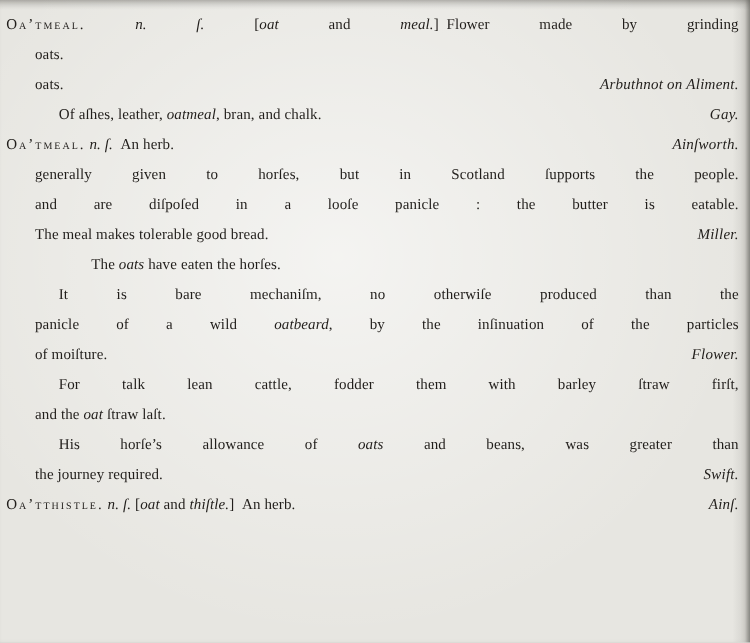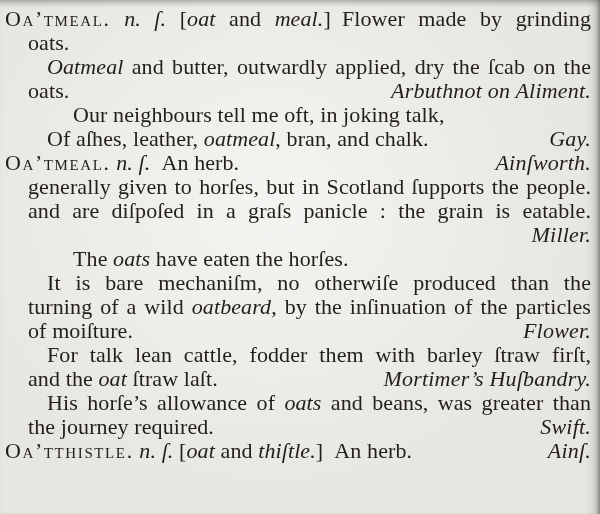--- a/index.html
+++ b/index.html
@@ -10,21 +10,21 @@
     overflow: hidden;
     background: #d9d8d4;
   }
   .page {
     position: relative;
     width: 600px;
     height: 514px;
     box-sizing: border-box;
     padding: 7px 6px 0 5px;
     font-family: "Liberation Serif", "DejaVu Serif", serif;
-    font-size: 22px;
+    font-size: 12px;
     line-height: 24px;
     background:
       radial-gradient(ellipse at 45% 40%, rgba(255,255,255,0.55), rgba(255,255,255,0) 70%),
       linear-gradient(to left, rgba(70,70,66,0.40) 0px, rgba(70,70,66,0.12) 4px, rgba(70,70,66,0) 14px),
       linear-gradient(to bottom, rgba(70,70,66,0.18) 0px, rgba(70,70,66,0) 8px),
       #e7e6e1;
     box-shadow: inset -3px 2px 6px -2px rgba(60,58,52,0.45);
     text-rendering: optimizeLegibility;
   }
   .line {
@@ -56,30 +56,28 @@
     font-style: italic;
     letter-spacing: 0.2px;
   }
 </style>
 </head>
 <body>
 
 <div class="page" style="color: rgb(33, 30, 27);">
     <div class="line indent-head justify"><span class="seg headword">Oa’tmeal.</span><span class="seg plain"> </span><span class="seg italic">n. ſ.</span><span class="seg plain"> [</span><span class="seg italic">oat</span><span class="seg plain"> and </span><span class="seg italic">meal.</span><span class="seg plain">] Flower made by grinding</span></div>
     <div class="line indent-cont"><span class="seg plain">oats.</span></div>
-    <div class="line indent-para justify"><span class="seg italic">Oatmeal</span><span class="seg plain"> and butter, outwardly applied, dry the ſcab on the</span></div>
     <div class="line indent-cont"><span class="source">Arbuthnot on Aliment.</span><span class="seg plain">oats.</span></div>
-    <div class="line indent-verse"><span class="seg plain">Our neighbours tell me oft, in joking talk,</span></div>
     <div class="line indent-para"><span class="source">Gay.</span><span class="seg plain">Of aſhes, leather, </span><span class="seg italic">oatmeal</span><span class="seg plain">, bran, and chalk.</span></div>
     <div class="line indent-head"><span class="source">Ainſworth.</span><span class="seg headword">Oa’tmeal.</span><span class="seg plain"> </span><span class="seg italic">n. ſ.</span><span class="seg plain"> An herb.</span></div>
     <div class="line indent-cont justify"><span class="seg plain">generally given to horſes, but in Scotland ſupports the people.</span></div>
-    <div class="line indent-cont justify"><span class="seg plain">and are diſpoſed in a graſs panicle : the grain is eatable.</span></div>
-    <div class="line indent-cont"><span class="source">Miller.</span></div>
+    <div class="line indent-cont justify"><span class="seg plain">and are diſpoſed in a looſe panicle : the butter is eatable.</span></div>
+    <div class="line indent-cont"><span class="source">Miller.</span><span class="seg plain">The meal makes tolerable good bread.</span></div>
     <div class="line indent-verse"><span class="seg plain">The </span><span class="seg italic">oats</span><span class="seg plain"> have eaten the horſes.</span></div>
     <div class="line indent-para justify"><span class="seg plain">It is bare mechaniſm, no otherwiſe produced than the</span></div>
-    <div class="line indent-cont justify"><span class="seg plain">turning of a wild </span><span class="seg italic">oatbeard</span><span class="seg plain">, by the inſinuation of the particles</span></div>
+    <div class="line indent-cont justify"><span class="seg plain">panicle of a wild </span><span class="seg italic">oatbeard</span><span class="seg plain">, by the inſinuation of the particles</span></div>
     <div class="line indent-cont"><span class="source">Flower.</span><span class="seg plain">of moiſture.</span></div>
     <div class="line indent-para justify"><span class="seg plain">For talk lean cattle, fodder them with barley ſtraw firſt,</span></div>
-    <div class="line indent-cont"><span class="source">Mortimer’s Huſbandry.</span><span class="seg plain">and the </span><span class="seg italic">oat</span><span class="seg plain"> ſtraw laſt.</span></div>
+    <div class="line indent-cont"><span class="seg plain">and the </span><span class="seg italic">oat</span><span class="seg plain"> ſtraw laſt.</span></div>
     <div class="line indent-para justify"><span class="seg plain">His horſe’s allowance of </span><span class="seg italic">oats</span><span class="seg plain"> and beans, was greater than</span></div>
     <div class="line indent-cont"><span class="source">Swift.</span><span class="seg plain">the journey required.</span></div>
     <div class="line indent-head"><span class="source">Ainſ.</span><span class="seg headword">Oa’tthistle.</span><span class="seg plain"> </span><span class="seg italic">n. ſ.</span><span class="seg plain"> [</span><span class="seg italic">oat</span><span class="seg plain"> and </span><span class="seg italic">thiſtle.</span><span class="seg plain">] An herb.</span></div>
   </div>
 
 </body></html>

